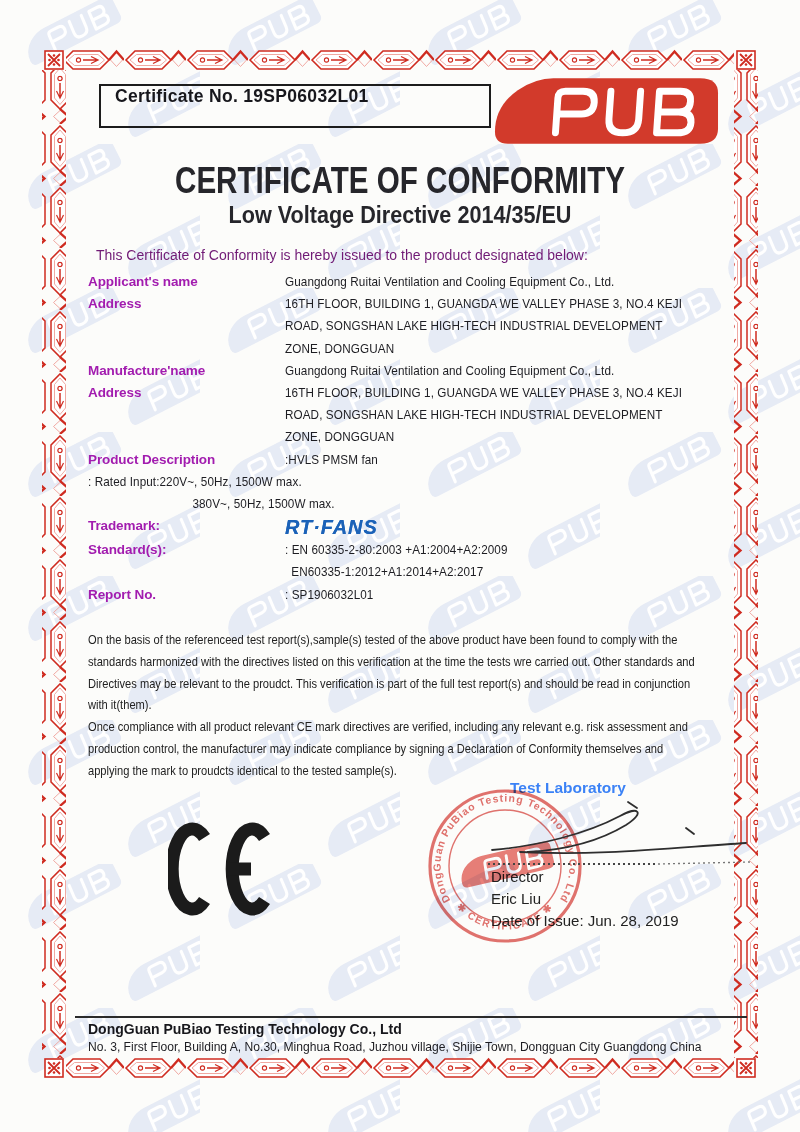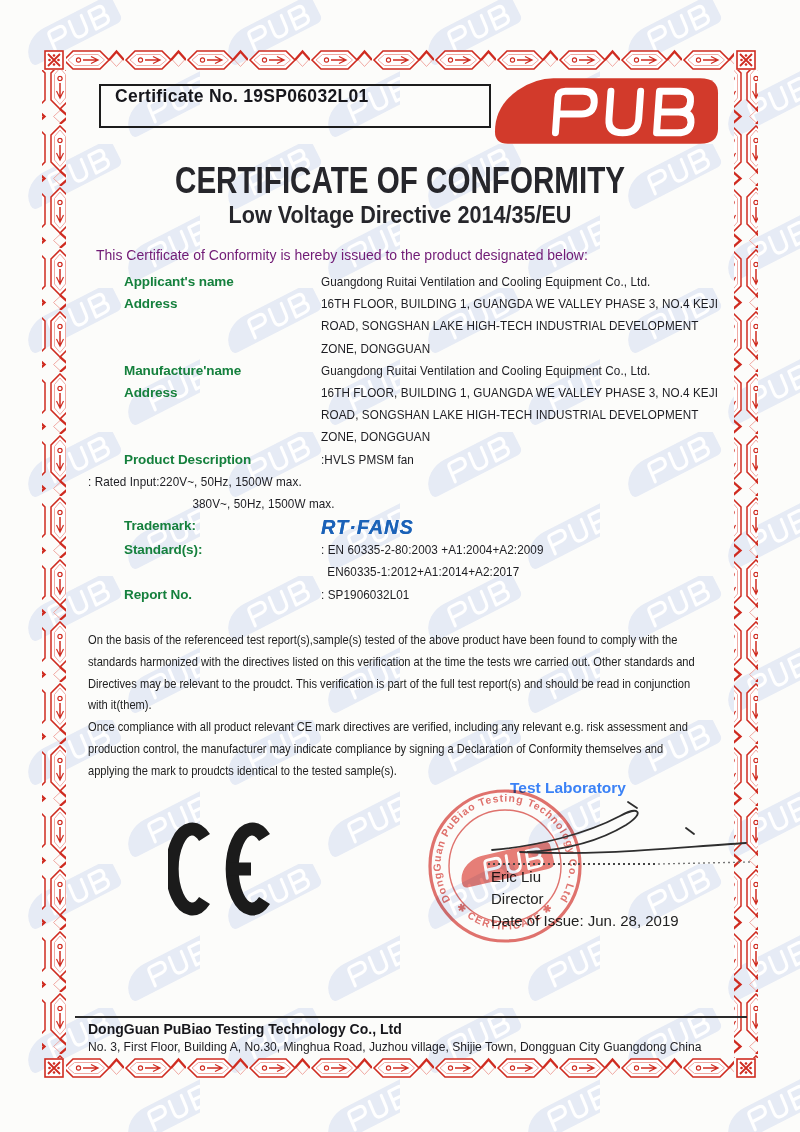--- a/index.html
+++ b/index.html
@@ -32,21 +32,21 @@
     left:60px;top:201px;width:680px;text-align:center;
     font-size:24px;font-weight:bold;color:#26262b;
     transform:scaleX(.9);white-space:nowrap;
   }
   .intro{left:96px;top:247px;font-size:14px;color:#701a75;}
   
   .fields{left:88px;top:271px;width:660px;}
   .frow{display:flex;align-items:flex-start;}
   .flabel{
     width:197px;flex:0 0 197px;font-size:13.5px;font-weight:bold;
-    line-height:22.2px;color:#15803d;letter-spacing:-.1px;margin-left:36px;
+    line-height:22.2px;color:#a21caf;letter-spacing:-.1px;
   }
   .fval{flex:1;}
   .vline{
     font-size:13px;line-height:22.2px;white-space:nowrap;
     transform:scaleX(.9);transform-origin:left center;color:#1d1d22;
     letter-spacing:.1px;
   }
   .vline.indent2{padding-left:116px;}
   .vline.indent-sm{padding-left:7px;}
   .rt-logo{
@@ -244,22 +244,22 @@
 
     <svg class="abs ce-svg" width="104" height="94" viewBox="0 0 104 94" aria-label="CE">
       <g fill="none" stroke="#1b1b1b" stroke-width="13">
         <path d="M36.5 15.5 A 20 40 0 1 0 36.5 78.5"></path>
         <path d="M96.5 15.5 A 20 40 0 1 0 96.5 78.5"></path>
         <path d="M60 47 H 83"></path>
       </g>
     </svg>
 
     <div class="abs signer">
+      <div class="sline">Director</div>
       <div class="sline">Eric Liu</div>
-      <div class="sline">Director</div>
       <div class="sline">Date of Issue: Jun. 28, 2019</div>
     </div>
 
     <div class="abs footer-rule"></div>
     <div class="abs footer-co">DongGuan PuBiao Testing Technology Co., Ltd</div>
     <div class="abs footer-addr">No. 3, First Floor, Building A, No.30, Minghua Road, Juzhou village, Shijie Town, Dongguan City Guangdong China</div>
   </div>
 
   <svg class="stamp-svg" width="170" height="170" viewBox="-85 -85 170 170">
     <defs>

